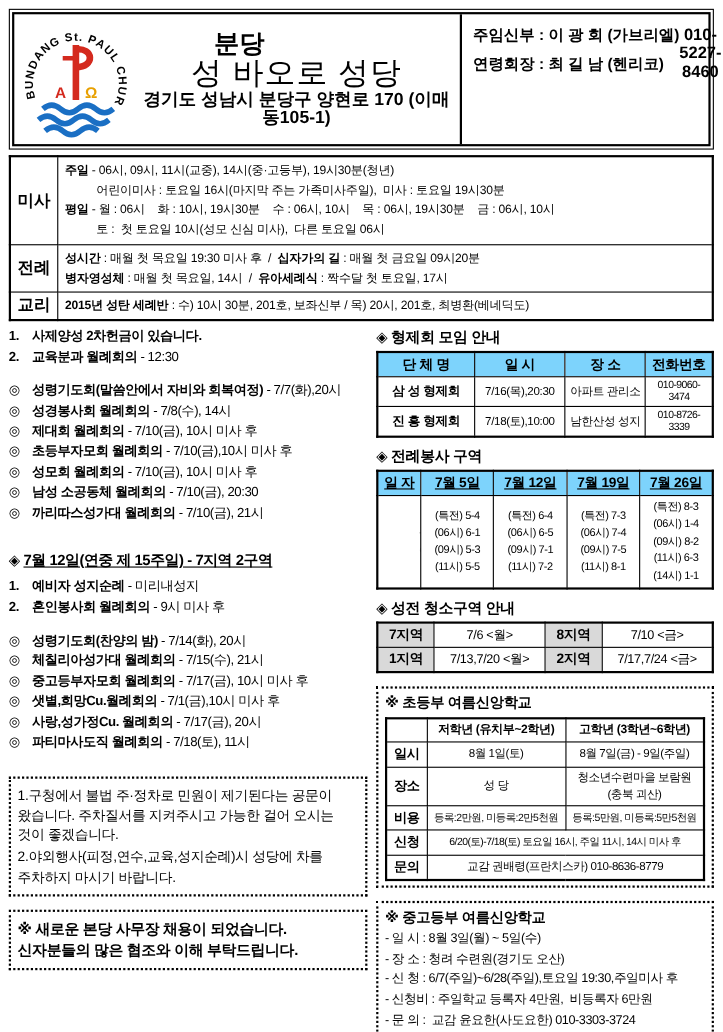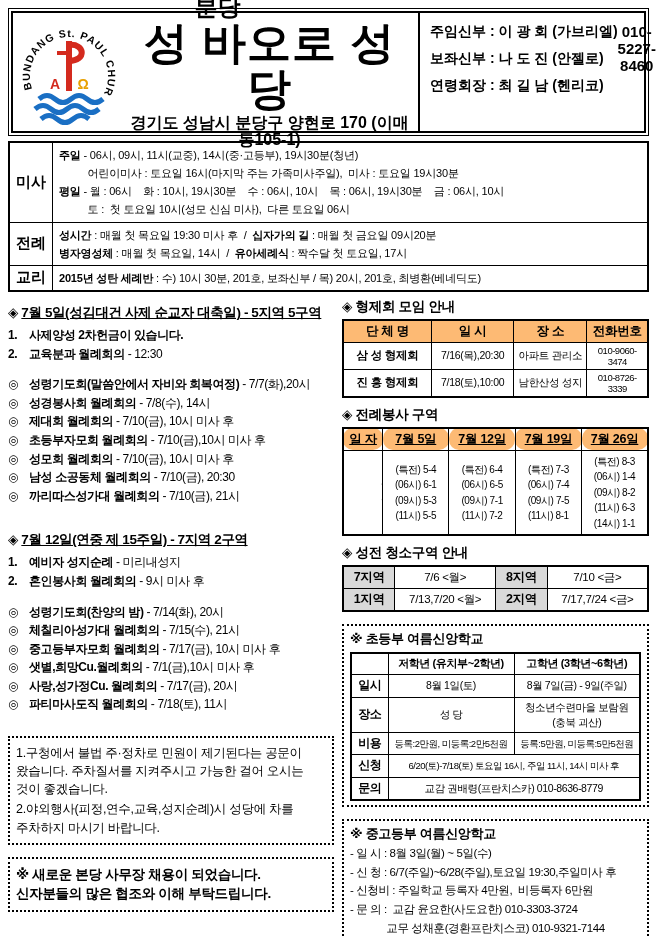--- a/index.html
+++ b/index.html
@@ -7,21 +7,21 @@
        font-family:"Liberation Sans","DejaVu Sans",sans-serif;}
   .page{width:641px;padding:8px;}
 
   
   .hdr{border:1px solid #000;padding:2px;}
   .hdr-in{border:2px solid #000;display:flex;height:118px;}
   .hdr-left{flex:1;display:flex;align-items:center;gap:4px;padding:2px 4px;}
   .logo{width:104px;height:114px;flex:none;}
   .titles{flex:1;text-align:center;line-height:1.05;}
   .t-small{font-size:23px;font-weight:bold;transform:translateX(-52px);}
-  .t-large{font-size:44px;font-weight:bold;letter-spacing:1px;}
+  .t-large{font-size:28px;font-weight:normal;letter-spacing:1px;}
   .url{font-size:12.5px;font-weight:bold;letter-spacing:1.6px;margin-top:7px;}
   .addr{font-size:16px;font-weight:bold;margin-top:3px;}
   .tel{font-size:11.5px;font-weight:bold;margin-top:2px;}
   .hdr-right{width:206px;border-left:2px solid #000;padding:10px 8px 8px 10px;
              display:flex;justify-content:space-between;
              font-weight:bold;font-size:14px;}
   .clergy-row{display:flex;gap:4px;white-space:pre;}
   .clergy-phone{text-align:center;font-size:15px;}
 
   
@@ -46,25 +46,25 @@
           font-size:12.5px;line-height:1.45;letter-spacing:-0.3px;}
   .dotted .dt{font-weight:bold;font-size:13px;}
   .dotted p{margin:2px 0;word-break:keep-all;}
   .bold{font-weight:bold;}
 
   
   .r-title{font-weight:bold;font-size:13.5px;margin:8px 0 3px;letter-spacing:-0.3px;}
   .r-title:first-child{margin-top:2px;}
   table.rt{width:100%;border-collapse:collapse;border:2px solid #000;table-layout:fixed;}
   .rt th,.rt td{border:1px solid #000;text-align:center;padding:2px 1px;overflow:hidden;}
-  .rt th{background:#fdba74;font-size:12.5px;letter-spacing:-0.3px;}
+  .rt th{background:#7dd3fc;font-size:12.5px;letter-spacing:-0.3px;}
   .frat td{font-size:10.5px;letter-spacing:-0.3px;}
   .frat td.nm{font-weight:bold;font-size:11.5px;}
   .frat td.ph{font-size:9.5px;letter-spacing:-0.5px;}
-  .lit th{text-decoration:underline;border-radius:10px;}
+  .lit th{text-decoration:underline;}
   .lit td.lbl2{font-weight:bold;font-size:13px;padding-left:37px;}
   .lit td.entries{font-size:10px;white-space:pre-line;line-height:1.55;padding:3px 0;letter-spacing:-0.4px;}
   .clean td{font-size:11.5px;letter-spacing:-0.3px;}
   .clean td.zone{background:#d9d9d9;font-weight:bold;font-size:12.5px;}
 
   .camp table{width:100%;border-collapse:collapse;border:2px solid #000;margin-top:3px;table-layout:fixed;}
   .camp th,.camp td{border:1px solid #000;font-size:10.5px;text-align:center;
                     padding:2px 1px;letter-spacing:-0.4px;word-break:keep-all;}
   .camp th{font-size:11px;}
   .camp .rl{font-weight:bold;font-size:12px;}
@@ -109,21 +109,20 @@
           <div class="t-small">분당</div>
           <div class="t-large">성 바오로 성당</div>
           <div class="addr">경기도 성남시 분당구 양현로 170 (이매동105-1)</div>
         </div>
       </div>
       <div class="hdr-right">
         <div style="display:flex;flex-direction:column;gap:9px;">
 
             <div class="clergy-row"><span>주임신부 :</span><span>이 광 회 (가브리엘)</span></div>
 
-            <div class="clergy-row"><span>보좌신부 :</span><span>나 도 진 (안젤로)</span></div>
 
             <div class="clergy-row"><span>연령회장 :</span><span>최 길 남 (헨리코)</span></div>
           </div>
         <div class="clergy-phone">010-5227-8460</div>
       </div>
     </div>
   </div>
 
   <table class="sched">
     <tbody>
@@ -151,24 +150,20 @@
 
       <div class="sline"><b>2015년 성탄 세례반</b><span> : 수) 10시 30분, 201호, 보좌신부 / 목) 20시, 201호, 최병환(베네딕도)</span><b></b><span></span></div>
           </td>
     </tr>
   </tbody>
     </table>
 
   <div class="cols">
 
     <div class="col-l">
-      <div class="sec-title">
-        <span>◈</span>
-        <span class="ttl">7월 5일(성김대건 사제 순교자 대축일) - 5지역 5구역</span>
-      </div>
       <div>
 
           <div class="item">
             <span class="mk">1.</span>
             <span class="itx"><b>사제양성 2차헌금이 있습니다.</b><span></span></span>
           </div>
 
           <div class="item">
             <span class="mk">2.</span>
             <span class="itx"><b>교육분과 월례회의</b><span> - 12:30</span></span>
@@ -434,20 +429,21 @@
           </tr>
         </tbody>
           </table>
       </div>
 
       <div class="dotted">
         <div class="dt">※ 중고등부 여름신앙학교</div>
         <div class="mid-lines">
 
         <div>- 일 시 : 8월 3일(월) ~ 5일(수)</div>
+            <div>- 장 소 : 청려 수련원(경기도 오산)</div>
             <div>- 신 청 : 6/7(주일)~6/28(주일),토요일 19:30,주일미사 후</div>
             <div>- 신청비 : 주일학교 등록자 4만원,  비등록자 6만원</div>
             <div>- 문 의 :  교감 윤요한(사도요한) 010-3303-3724</div>
             <div>             교무 성채훈(경환프란치스코) 010-9321-7144</div>
           </div>
       </div>
 
     </div>
   </div>
 

